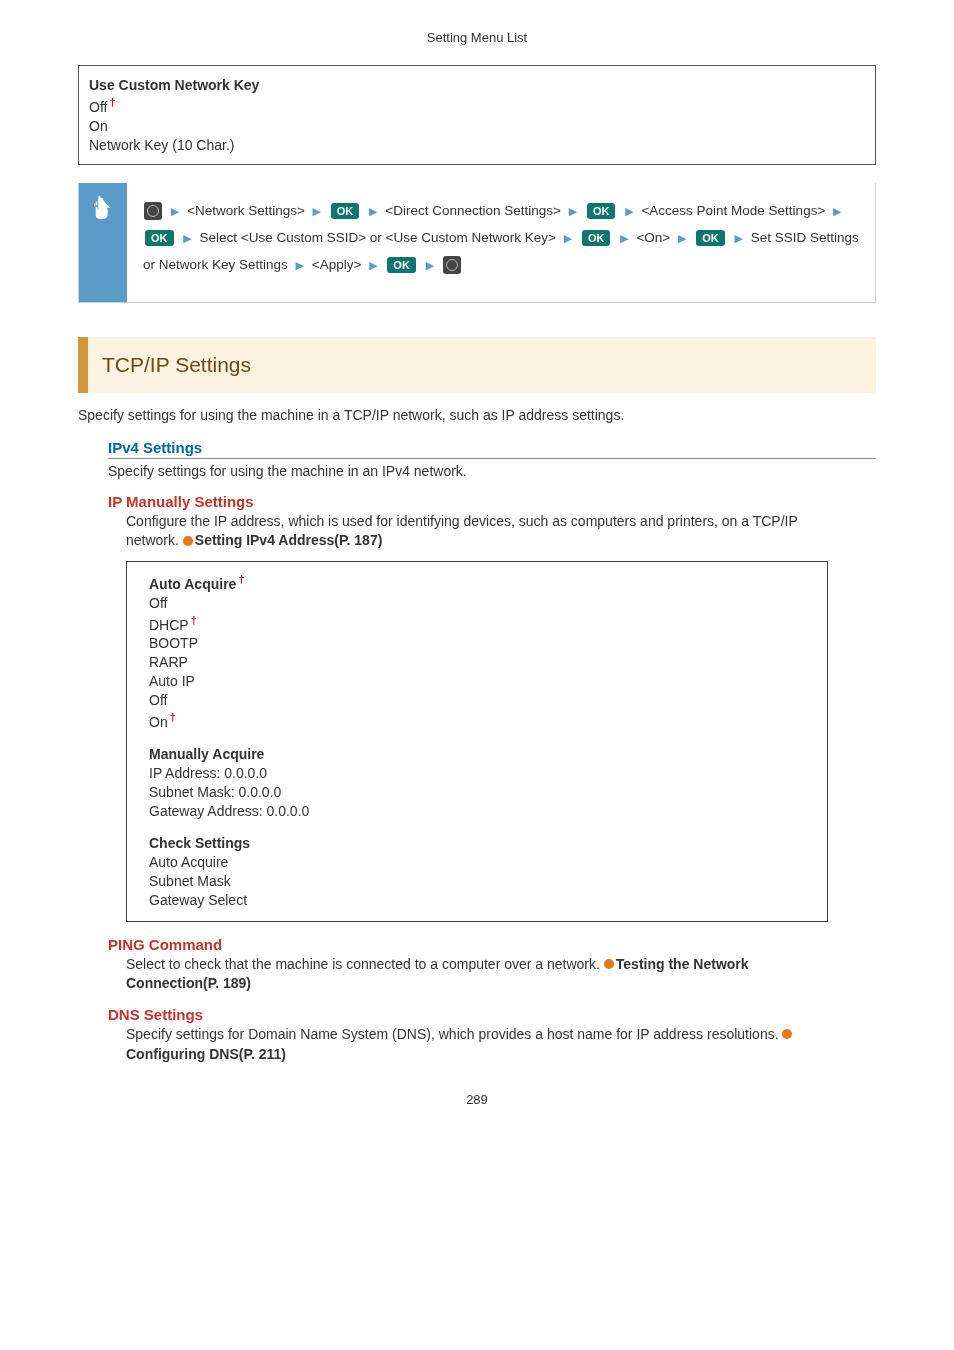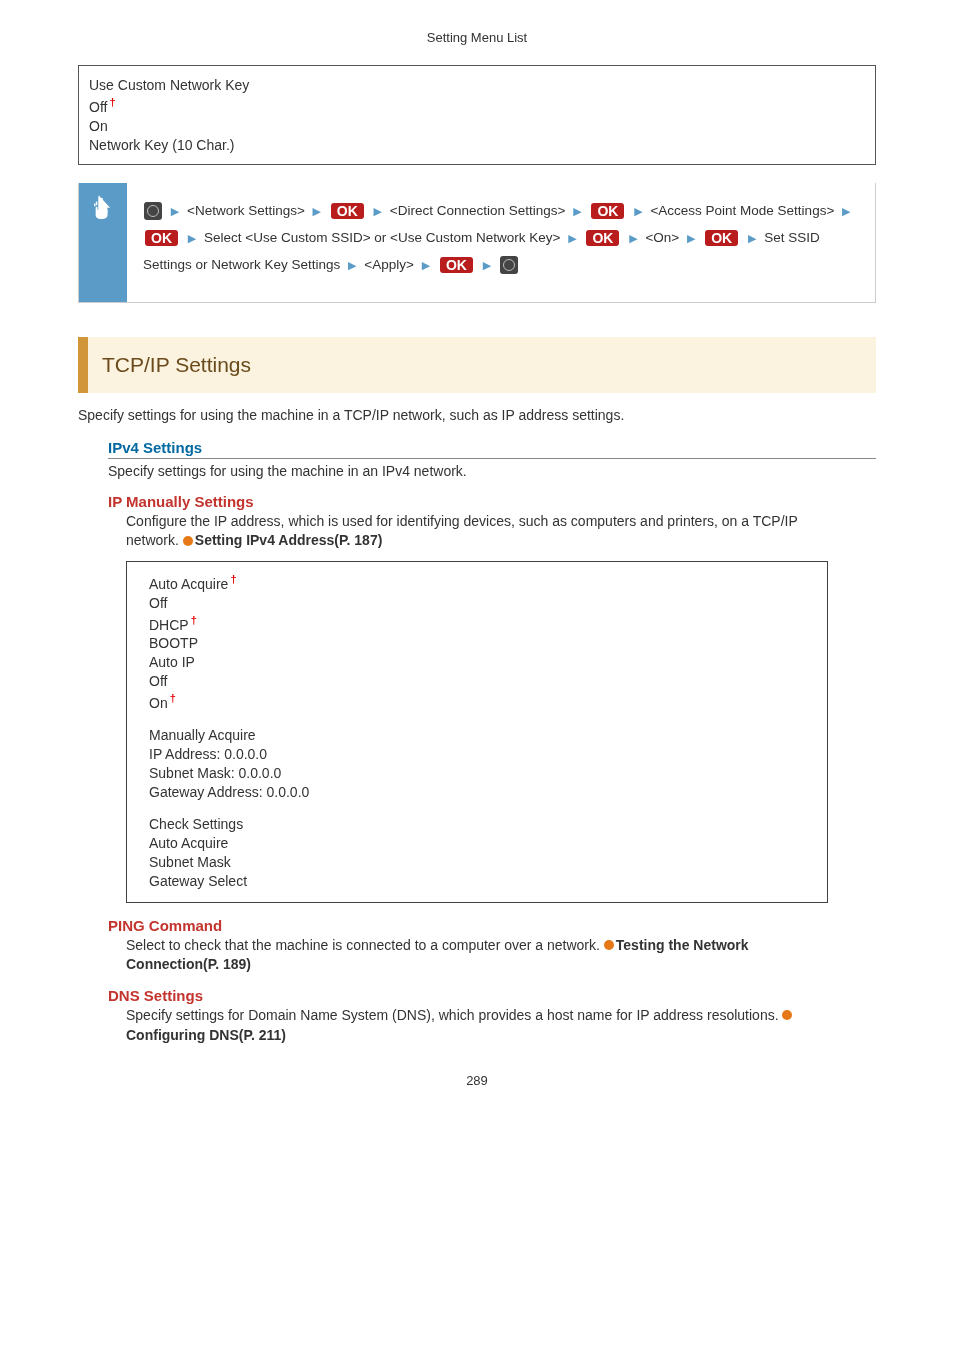--- a/index.html
+++ b/index.html
@@ -7,21 +7,21 @@
     margin: 0;
     padding: 30px 78px 40px;
     font-family: "Segoe UI", Arial, sans-serif;
     font-size: 14px;
     color: #333;
     background: #fff;
     width: 954px;
   }
   .header-title { text-align: center; font-size: 13px; margin-bottom: 20px; }
   .box { border: 1px solid #555; padding: 8px 10px; margin-bottom: 18px; }
-  .bold { font-weight: 400; }
+  .bold { font-weight: 700; }
   .dagger { color: #e60000; font-weight: 700; font-size: 11px; vertical-align: super; margin-left: 2px; }
   .indent1 { margin-left: 12px; }
   .indent2 { margin-left: 24px; }
   .row { margin: 3px 0; }
 
   .steps-box {
     display: flex;
     border: 1px solid #ccc;
     border-top: none;
     margin-top: 14px;
@@ -52,22 +52,22 @@
   .key-icon::after {
     content: ""; position: absolute; left: 4px; top: 4px; width: 10px; height: 10px;
     border: 1.5px solid #bbb; border-top: none; border-left: none;
     transform: rotate(-45deg); box-sizing: border-box; display: none;
   }
   .key-icon.home::before {
     content: ""; position: absolute; left: 3px; top: 3px; width: 12px; height: 12px;
     border: 1.2px solid #bbb; border-radius: 50%; box-sizing: border-box;
   }
   .ok-badge {
-    display: inline-block; background: #b91c1c; color: #fff; border-radius: 3px;
-    padding: 0 6px; font-size: 14px; line-height: 16px; height: 16px;
+    display: inline-block; background: #0f766e; color: #fff; border-radius: 3px;
+    padding: 0 6px; font-size: 11px; line-height: 16px; height: 16px;
     vertical-align: middle; margin: 0 2px; font-weight: 700;
   }
 
   .section-bar {
     background: #fbf3e0;
     border-left: 10px solid #d1953a;
     padding: 16px 14px;
     font-size: 21px;
     color: #6a4a1a;
     margin-bottom: 14px;
@@ -178,20 +178,21 @@
 <p class="body-sub2">
   <span>Configure the IP address, which is used for identifying devices, such as computers and printers, on a TCP/IP network. </span>
   <span class="orange-dot"></span><span class="link">Setting IPv4 Address(P. 187)</span>
 </p>
 
 <div class="inner-box">
   <div class="row"><span class="bold">Auto Acquire</span><span class="dagger">†</span></div>
   <div class="row indent2">Off</div>
   <div class="row indent2"><span>DHCP</span><span class="dagger">†</span></div>
   <div class="row indent2">BOOTP</div>
+  <div class="row indent2">RARP</div>
   <div class="row indent1">Auto IP</div>
   <div class="row indent2">Off</div>
   <div class="row indent2"><span>On</span><span class="dagger">†</span></div>
 
   <div class="spacer"></div>
   <div class="row bold">Manually Acquire</div>
   <div class="row indent1">IP Address: 0.0.0.0</div>
   <div class="row indent1">Subnet Mask: 0.0.0.0</div>
   <div class="row indent1">Gateway Address: 0.0.0.0</div>
 

